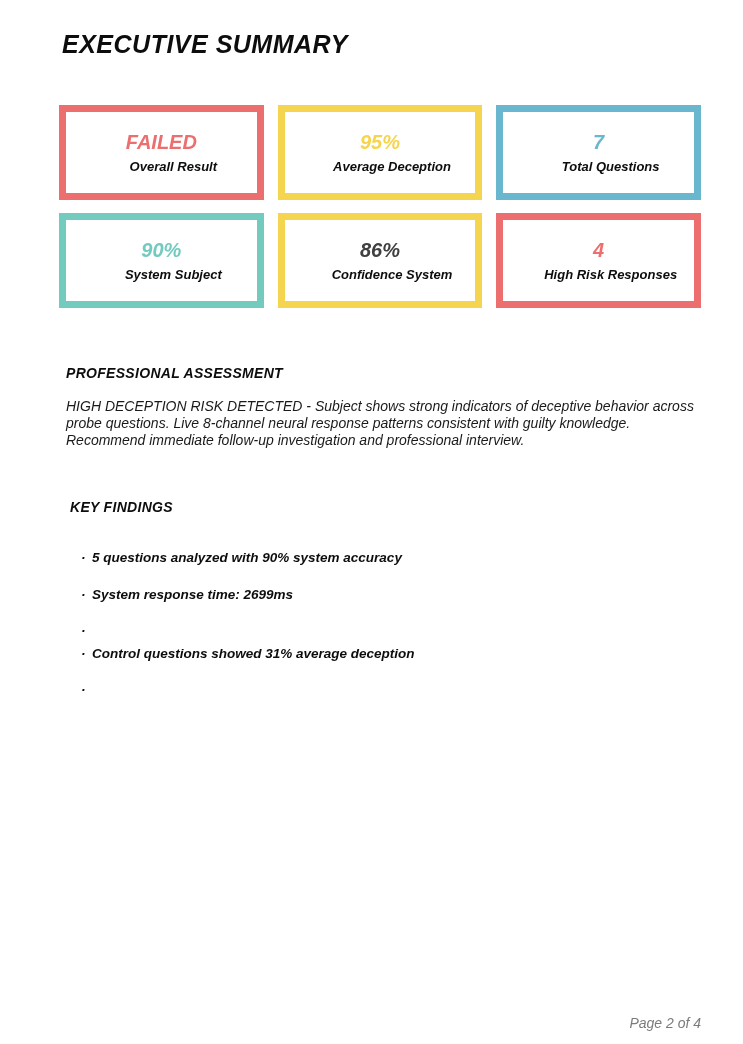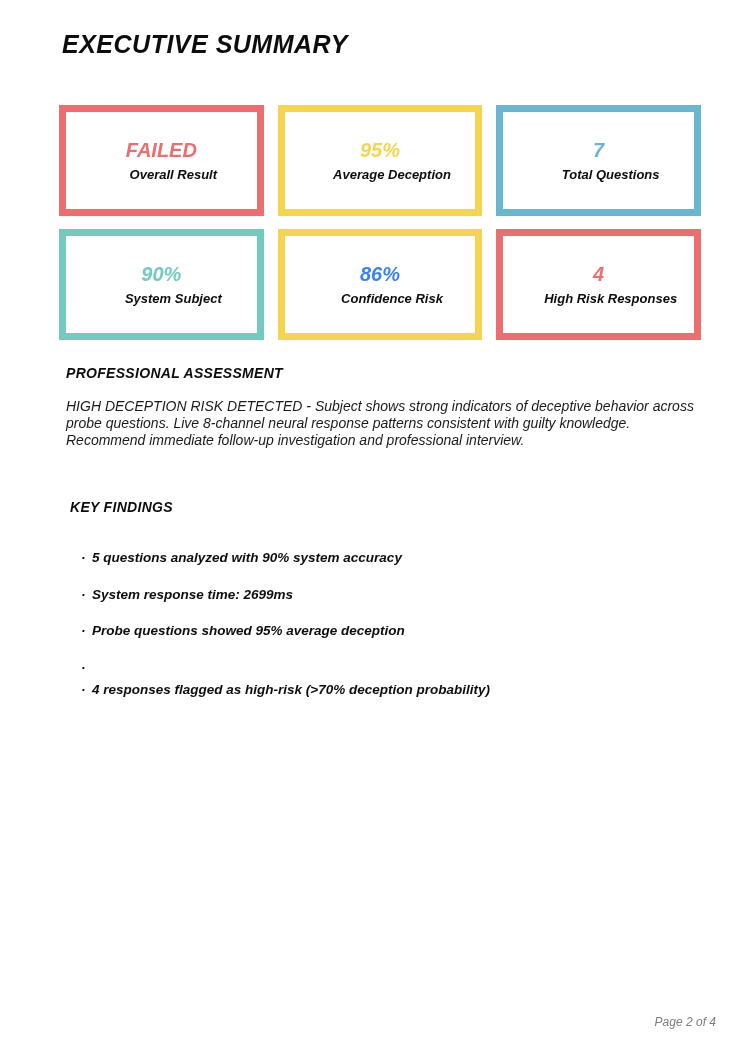--- a/index.html
+++ b/index.html
@@ -28,21 +28,21 @@
     position: absolute;
     left: 47px;
     top: 93px;
     width: 650px;
     display: grid;
     grid-template-columns: repeat(3, 1fr);
     column-gap: 14px;
     row-gap: 13px;
   }
   .stat-card {
-    height: 111px;
+    height: 95px;
     border: 7px solid #999;
     background: #ffffff;
     display: flex;
     flex-direction: column;
     align-items: center;
     justify-content: center;
     text-align: center;
   }
   .stat-value {
     font-size: 20px;
@@ -98,23 +98,23 @@
   }
   .bullet-dot {
     position: absolute;
     left: 7px;
     top: 0;
     font-weight: bold;
   }
 
   .page-footer {
     position: absolute;
-    right: 31px;
+    right: 46px;
     top: 1003px;
-    font-size: 12px;
+    font-size: 14px;
     color: #7b7b7b;
   }
 </style>
 </head>
 <body>
 
 <div class="page">
 
   <h1 class="doc-title">EXECUTIVE SUMMARY</h1>
 
@@ -133,22 +133,22 @@
       <div class="stat-value" style="color: rgb(104, 183, 207);">7</div>
       <div class="stat-label">Total Questions</div>
     </div>
 
     <div class="stat-card" style="border-color: rgb(115, 202, 191);">
       <div class="stat-value" style="color: rgb(115, 202, 191);">90%</div>
       <div class="stat-label">System Subject</div>
     </div>
 
     <div class="stat-card" style="border-color: rgb(245, 213, 79);">
-      <div class="stat-value" style="color: #3b82f6;">86%</div>
-      <div class="stat-label">Confidence Risk</div>
+      <div class="stat-value" style="color: #404040;">86%</div>
+      <div class="stat-label">Confidence System</div>
     </div>
 
     <div class="stat-card" style="border-color: rgb(237, 110, 110);">
       <div class="stat-value" style="color: rgb(237, 110, 110);">4</div>
       <div class="stat-label">High Risk Responses</div>
     </div>
   </div>
 
   <div class="assessment-section">
     <h2 class="section-heading">PROFESSIONAL ASSESSMENT</h2>
@@ -163,29 +163,28 @@
       <span class="finding-text">5 questions analyzed with 90% system accuracy</span>
     </li>
 
     <li class="finding-item">
       <span class="bullet-dot">·</span>
       <span class="finding-text">System response time: 2699ms</span>
     </li>
 
     <li class="finding-item">
       <span class="bullet-dot">·</span>
-      <span class="finding-text">Probe questions showed 95% average deception</span>
     </li>
 
     <li class="finding-item">
       <span class="bullet-dot">·</span>
+      <span class="finding-text">Control questions showed 31% average deception</span>
     </li>
 
     <li class="finding-item">
       <span class="bullet-dot">·</span>
-      <span class="finding-text">4 responses flagged as high-risk (&gt;70% deception probability)</span>
     </li>
   </ul>
   </div>
 
   <div class="page-footer">Page 2 of 4</div>
 
 </div>
 
 </body></html>

